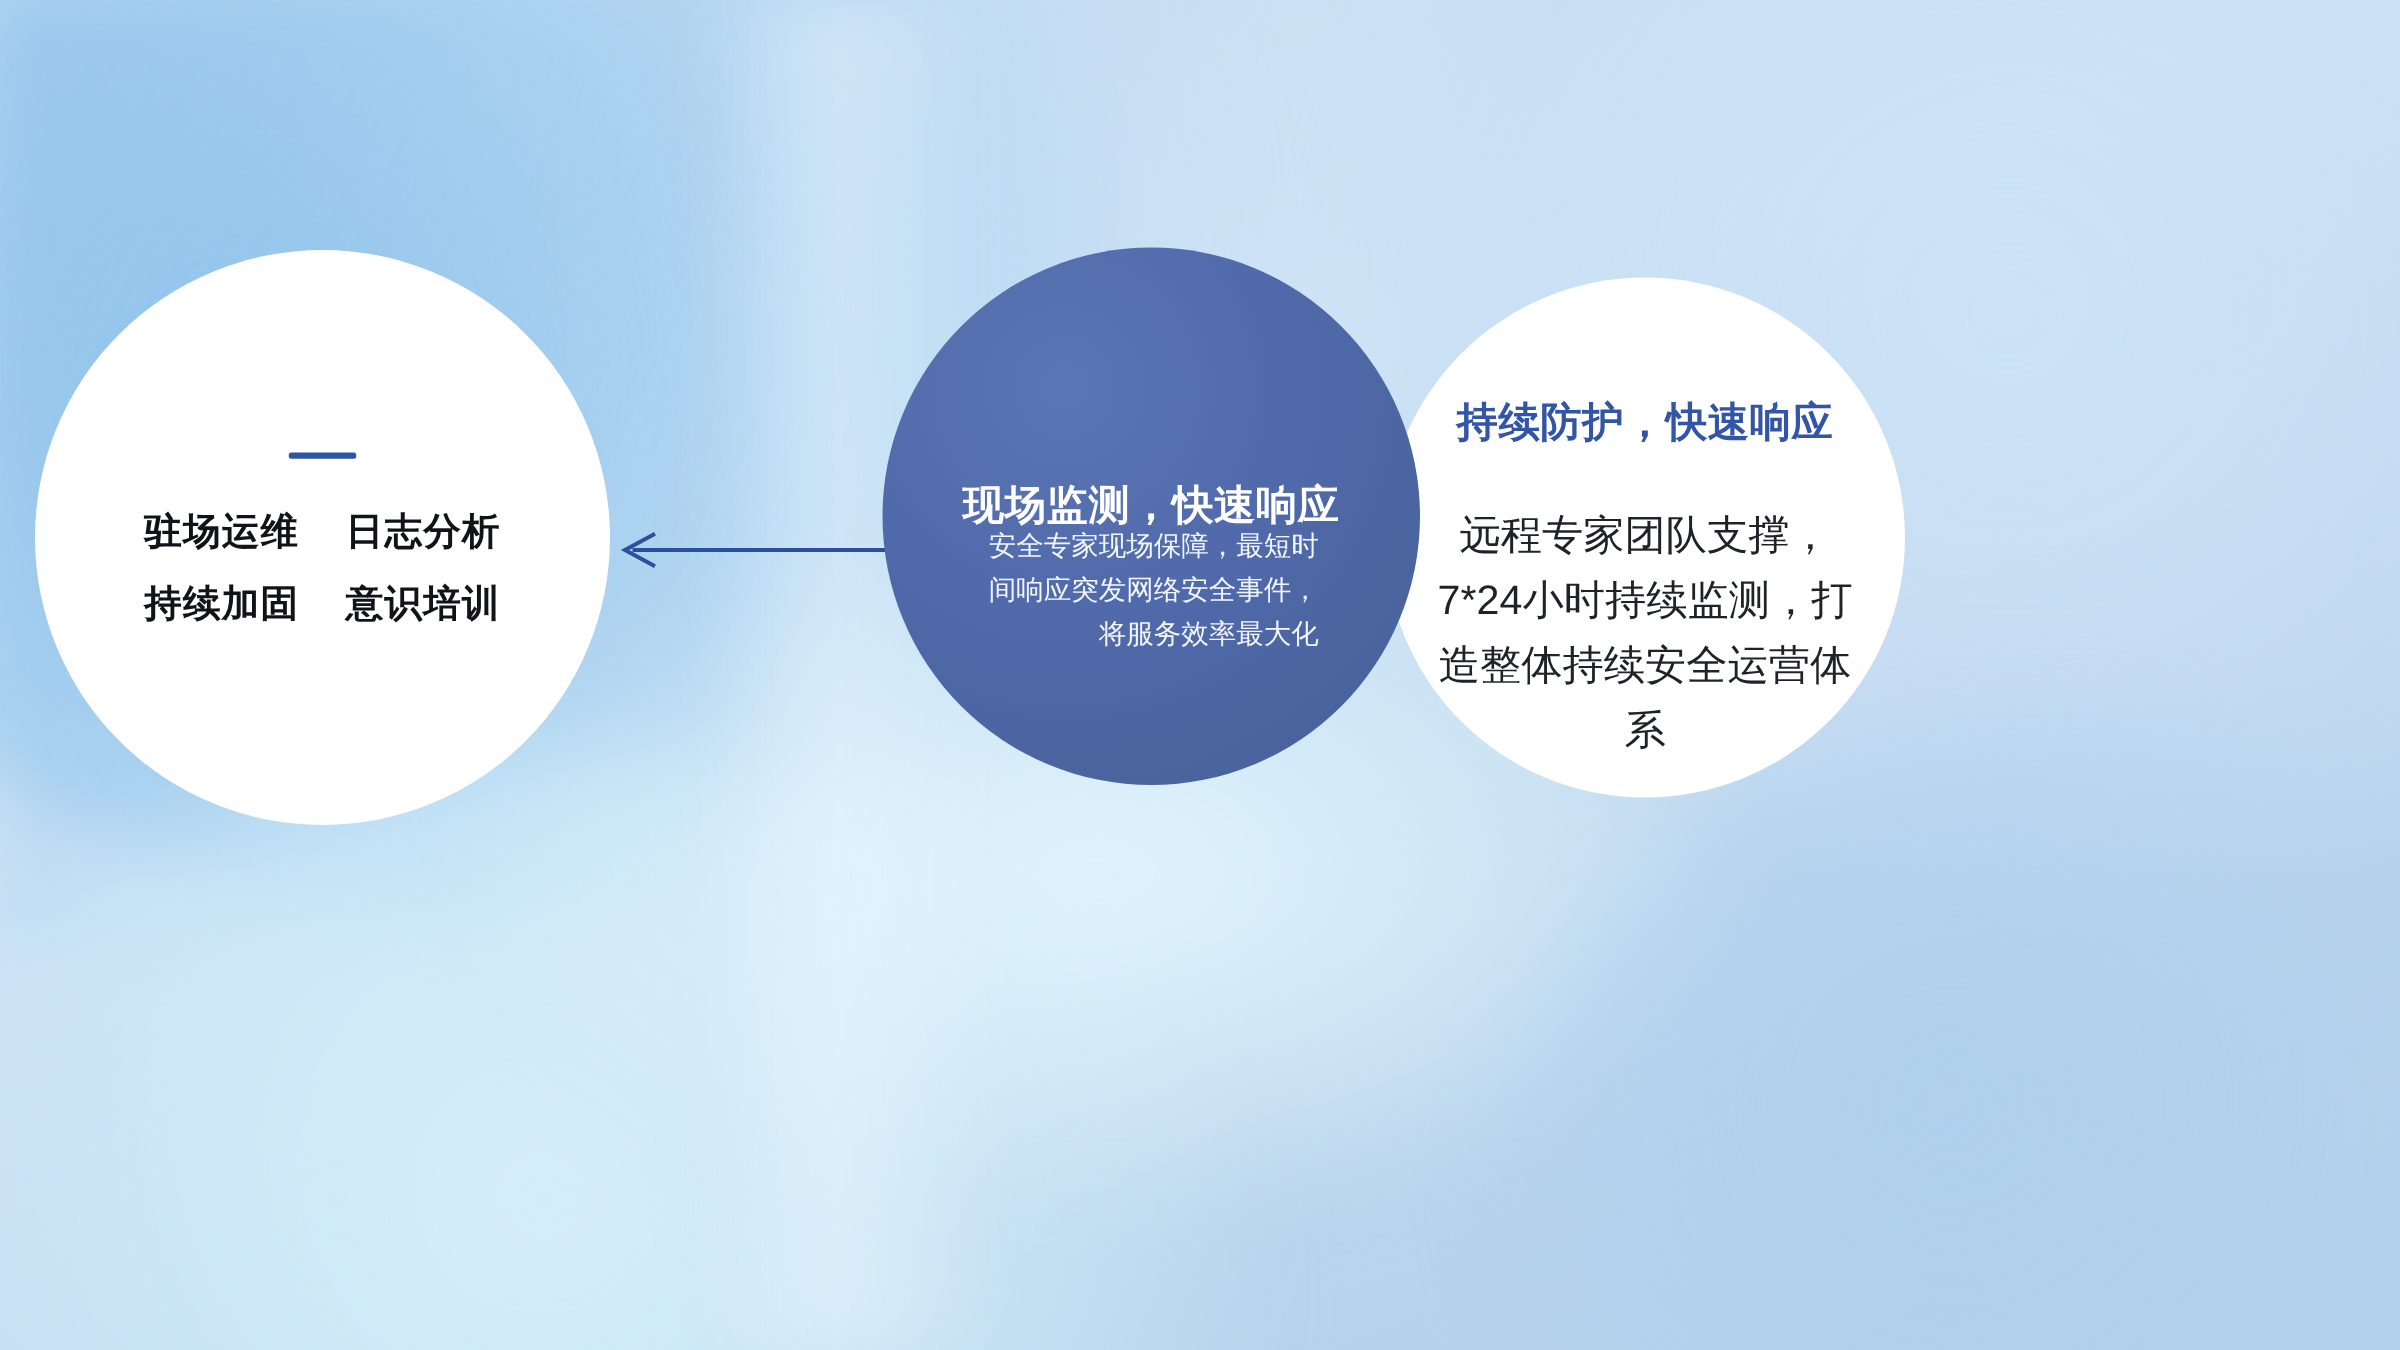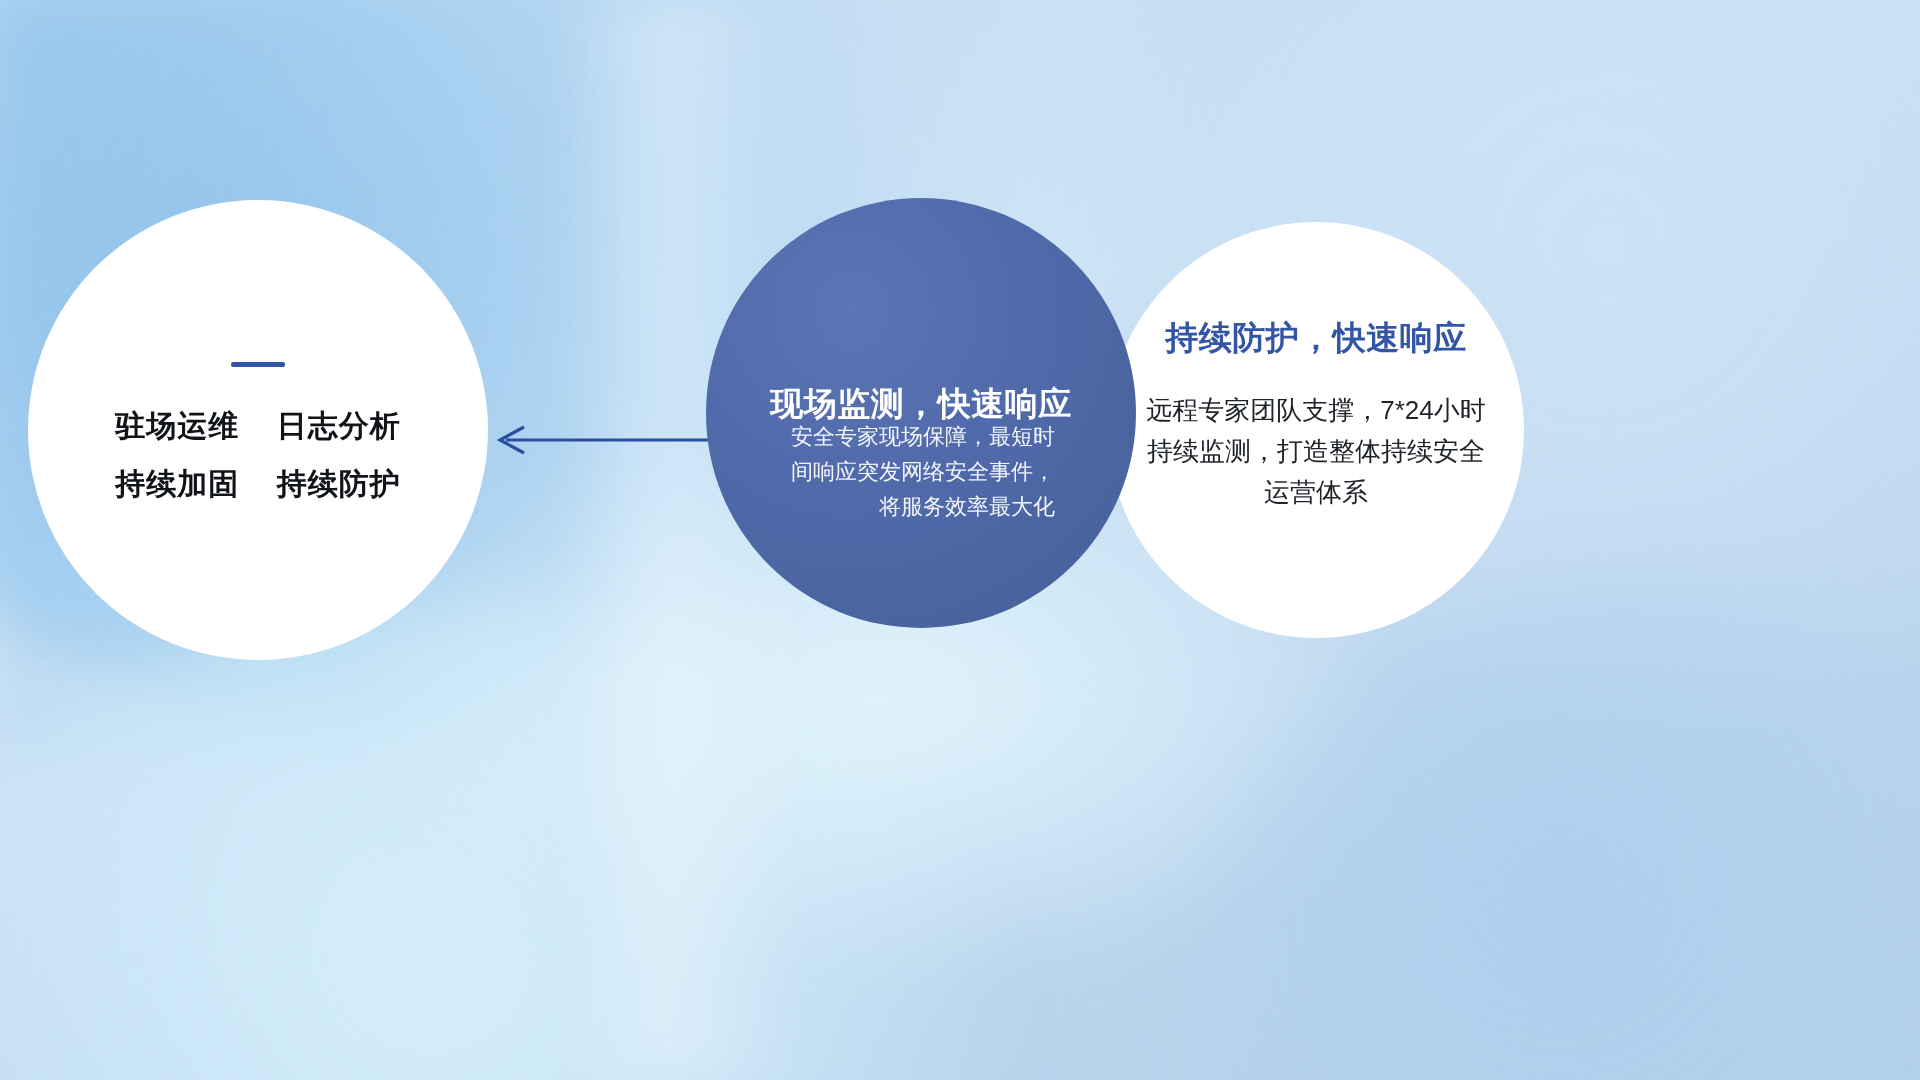--- a/index.html
+++ b/index.html
@@ -229,26 +229,26 @@
     font-size: 33px;
     white-space: nowrap;
     letter-spacing: 0.5px;
     position: absolute;
     top: 94px;
     left: 50%;
     transform: translateX(-50%);
   }
   #circle-right .right-body {
     color: #1d2329;
-    font-size: 26px;
+    font-size: 33px;
     line-height: 1.58;
     text-align: center;
     width: 342px;
     position: absolute;
-    top: 168px;
+    top: 180px;
     left: 50%;
     transform: translateX(-50%);
   }
 </style>
 </head>
 <body>
 
 <div id="stage">
 
   <div class="bg-base"></div>
@@ -262,21 +262,21 @@
 
   <svg class="arrow" viewBox="0 0 240 44" width="240" height="44">
     <line x1="238" y1="22" x2="26" y2="22" stroke="#2b4f9c" stroke-width="3.2"></line>
     <polyline points="44,9 20,22 44,35" fill="none" stroke="#2b4f9c" stroke-width="3.2" stroke-linejoin="miter" stroke-linecap="butt"></polyline>
   </svg>
 
   <div class="circle" id="circle-left">
     <div class="dash"></div>
     <div class="left-lines">
       <div class="line">驻场运维    日志分析</div>
-      <div class="line">持续加固    持续防护</div>
+      <div class="line">持续加固    意识培训</div>
     </div>
   </div>
 
   <div class="circle" id="circle-right">
     <div class="right-title">持续防护，快速响应</div>
     <div class="right-body">远程专家团队支撑，7*24小时持续监测，打造整体持续安全运营体系</div>
   </div>
 
   <div class="circle" id="circle-mid">
     <div class="mid-title">现场监测，快速响应</div>

